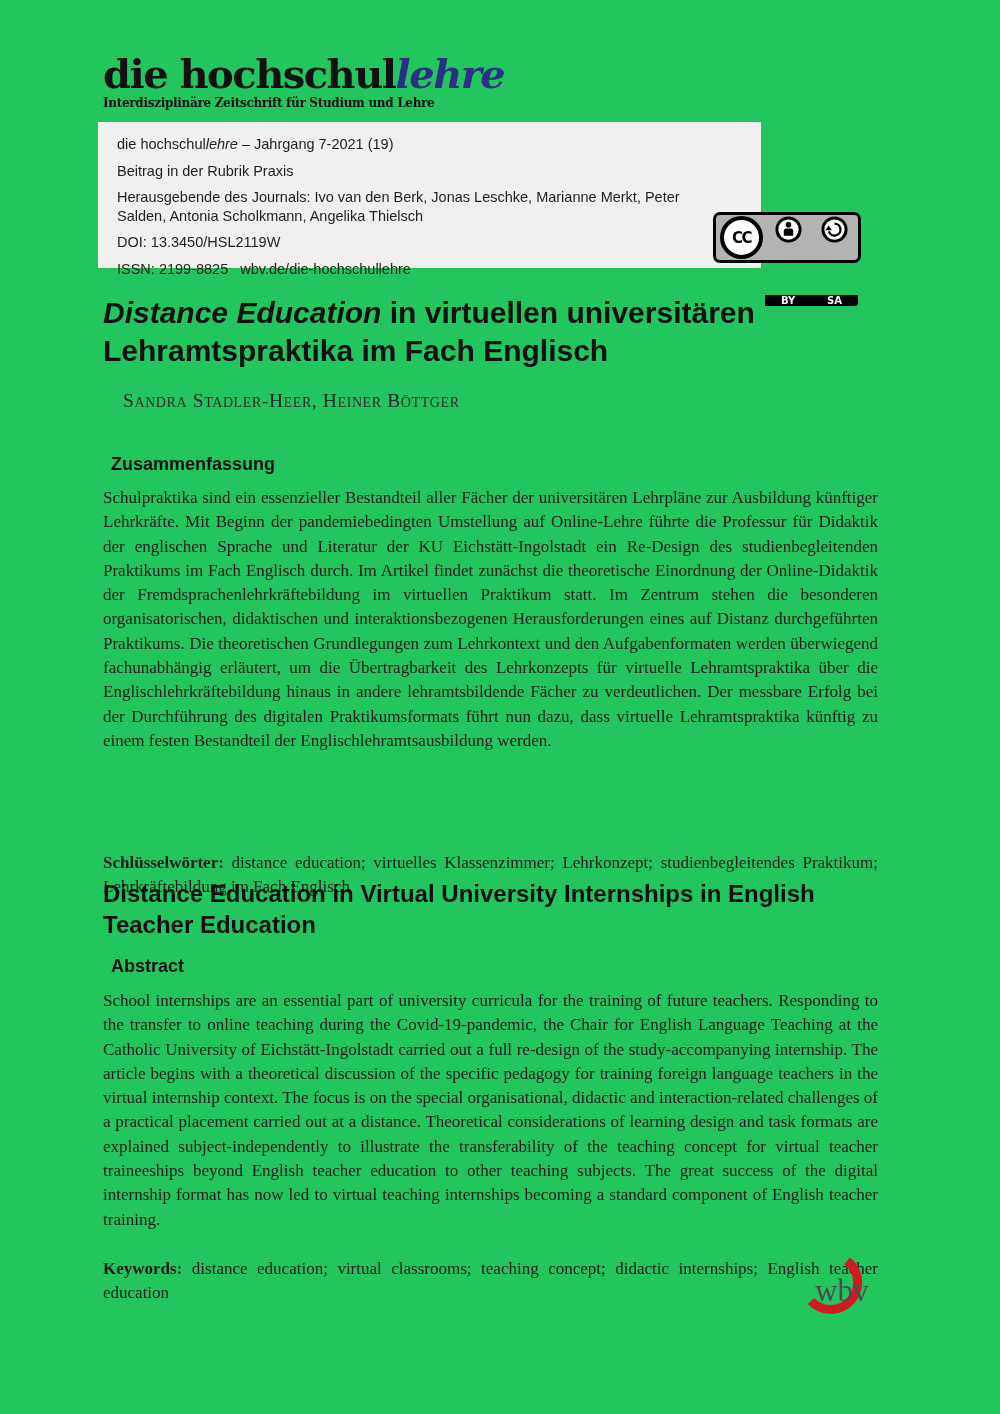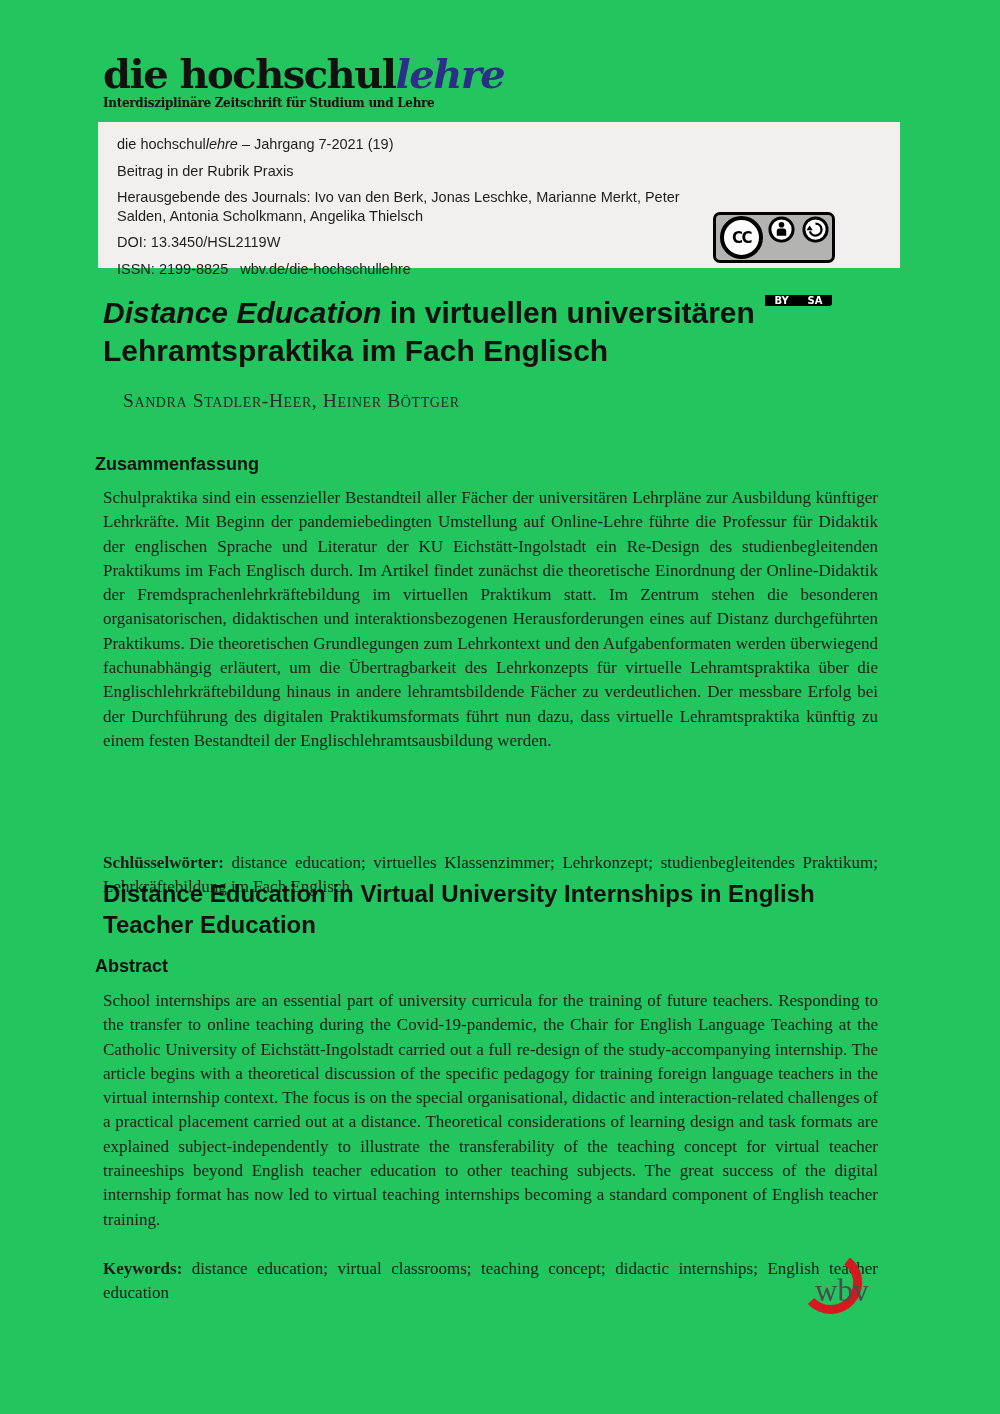--- a/index.html
+++ b/index.html
@@ -32,39 +32,39 @@
     letter-spacing: -0.3px;
     color: #111111;
     margin-top: 2px;
     white-space: nowrap;
   }
 
   
   .meta-box {
     position: absolute;
     left: 98px; top: 122px;
-    width: 802px; height: 146px;
+    width: 663px; height: 146px;
     background: #f1f0ee;
     box-sizing: border-box;
     padding: 13px 18px 12px 19px;
     font-family: "Liberation Sans", sans-serif;
     font-size: 14.5px;
     line-height: 1.28;
     color: #1f1f1f;
   }
   .meta-box .row { margin-bottom: 8px; }
   .meta-box .editors { max-width: 600px; }
   .meta-box .issn-row { display: flex; gap: 12px; margin-bottom: 0; }
   .meta-italic { font-style: italic; }
 
   
   .cc-badge {
     position: absolute;
     left: 713px; top: 212px;
-    width: 122px; height: 51px;
+    width: 148px; height: 51px;
     background: #b3b3b1;
     border: 3px solid #000;
     border-radius: 7px;
     box-sizing: border-box;
     display: flex;
     cursor: pointer;
   }
   .cc-circle {
     width: 35px; height: 35px;
     border: 4px solid #000;
@@ -100,21 +100,21 @@
   .title-de .t-italic { font-style: italic; }
   .authors {
     position: absolute; left: 103px; top: 390px; width: 784px;
     font-family: "Liberation Serif", serif;
     font-variant: small-caps;
     font-size: 19.5px; letter-spacing: 0.6px;
     color: #2a2a2a;
     margin-left: 20px;
   }
   .sec-heading {
-    position: absolute; left: 95px; width: 784px;
+    position: absolute; left: 111px; width: 784px;
     font-family: "Liberation Sans", sans-serif;
     font-weight: bold; font-size: 18px;
     color: #111111;
   }
   .h-zusammenfassung { top: 454px; }
   .h-abstract { top: 956px; }
   .body-par {
     position: absolute; left: 103px; width: 775px;
     font-size: 17px; line-height: 1.43;
     text-align: justify;

